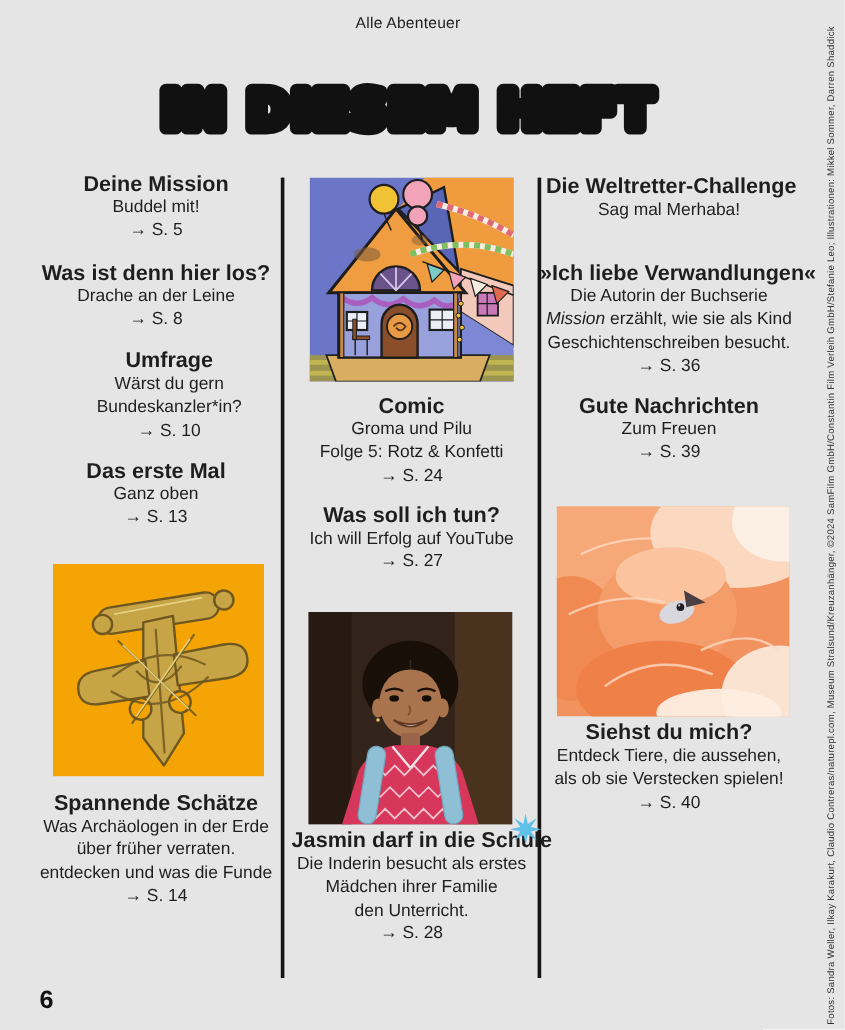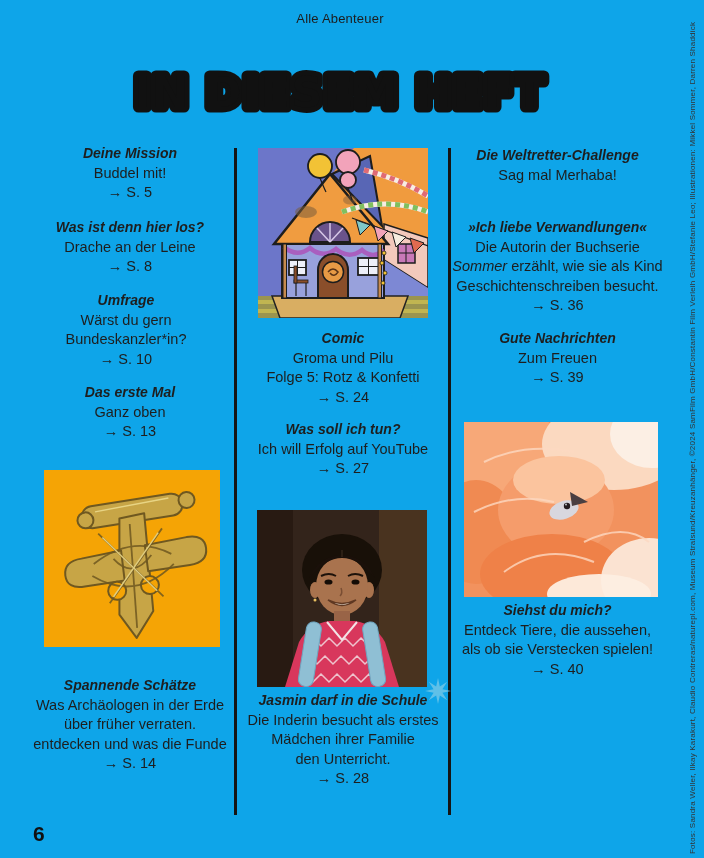--- a/index.html
+++ b/index.html
@@ -1,26 +1,26 @@
 <!DOCTYPE html>
 <html><head>
 <meta charset="utf-8">
 <style>
   html,body{margin:0;padding:0;background:#ffffff;}
   #page{
-    position:relative;width:704px;height:858px;background:#0ea5e9;overflow:hidden;
+    position:relative;width:704px;height:858px;background:#e5e5e5;overflow:hidden;
     font-family:"Liberation Sans",sans-serif;color:#1e1e1e;
   }
   .kicker{
     position:absolute;left:0;top:11px;width:680px;text-align:center;
     font-size:13px;letter-spacing:.2px;color:#1d1d1d;
   }
   .title-wrap{position:absolute;left:0;top:54px;width:680px;}
   .sec{position:absolute;text-align:center;}
-  .h{font-weight:bold;font-size:14px;line-height:19.5px;white-space:nowrap;font-style:italic;}
+  .h{font-weight:bold;font-size:18px;line-height:19.5px;white-space:nowrap;}
   .ln{font-size:14.5px;line-height:19.5px;white-space:nowrap;}
   .pg{font-size:14.5px;line-height:19.5px;white-space:nowrap;}
   .it{font-style:italic;}
   .divider{position:absolute;top:148px;width:3px;height:667px;background:#151515;}
   .img-abs{position:absolute;display:block;}
   .credits{
     position:absolute;left:688px;top:854px;transform-origin:0 0;transform:rotate(-90deg);
     white-space:nowrap;font-size:8px;letter-spacing:.2px;color:#333;width:820px;
   }
   .pagenum{position:absolute;left:33px;top:822px;font-size:21px;font-weight:bold;color:#111;}
@@ -46,21 +46,21 @@
     <div class="ln">Buddel mit!</div>
     <div class="pg">→ S. 5</div>
   </div>
 
   <div class="sec" style="left:28px;top:218px;width:204px">
     <div class="h">Was ist denn hier los?</div>
     <div class="ln">Drache an der Leine</div>
     <div class="pg">→ S. 8</div>
   </div>
 
-  <div class="sec" style="left:24px;top:291px;width:204px">
+  <div class="sec" style="left:39px;top:291px;width:204px">
     <div class="h">Umfrage</div>
     <div class="ln">Wärst du gern</div>
     <div class="ln">Bundeskanzler*in?</div>
     <div class="pg">→ S. 10</div>
   </div>
 
   <div class="sec" style="left:28px;top:383px;width:204px">
     <div class="h">Das erste Mal</div>
     <div class="ln">Ganz oben</div>
     <div class="pg">→ S. 13</div>
@@ -86,21 +86,21 @@
         <path d="M48,104 Q90,132 130,96"></path>
       <path d="M70,88 q18,22 38,-2"></path>
     </g>
     <g transform="rotate(-3 88 98)" stroke="#EBD98B" stroke-width="1.4" fill="none" opacity=".9">
       <path d="M60,66 L112,122"></path>
         <path d="M116,64 L68,126"></path>
         <path d="M54,40 L128,30"></path>
     </g>
   </svg>
 
-  <div class="sec" style="left:18px;top:676px;width:224px">
+  <div class="sec" style="left:18px;top:660px;width:224px">
     <div class="h">Spannende Schätze</div>
     <div class="ln">Was Archäologen in der Erde</div>
     <div class="ln">über früher verraten.</div>
     <div class="ln">entdecken und was die Funde</div>
     <div class="pg">→ S. 14</div>
   </div>
 
   <svg class="img-abs" style="left:258px;top:148px;" width="170" height="170" viewBox="0 0 170 170">
     <rect width="170" height="170" fill="#6C76C9"></rect>
     <polygon points="96,0 170,0 170,150 118,98 74,26" fill="#F09B3E"></polygon>
@@ -211,21 +211,21 @@
   </svg>
 
   <div class="sec" style="left:455px;top:146px;width:205px">
     <div class="h">Die Weltretter-Challenge</div>
     <div class="ln">Sag mal Merhaba!</div>
   </div>
 
   <div class="sec" style="left:450px;top:218px;width:215px">
     <div class="h">»Ich liebe Verwandlungen«</div>
     <div class="ln">Die Autorin der Buchserie</div>
-    <div class="ln"><span class="it">Sommer</span><span> erzählt, wie sie als Kind</span></div>
+    <div class="ln"><span class="it">Mission</span><span> erzählt, wie sie als Kind</span></div>
     <div class="ln">Geschichtenschreiben besucht.</div>
     <div class="pg">→ S. 36</div>
   </div>
 
   <div class="sec" style="left:455px;top:329px;width:205px">
     <div class="h">Gute Nachrichten</div>
     <div class="ln">Zum Freuen</div>
     <div class="pg">→ S. 39</div>
   </div>
 

